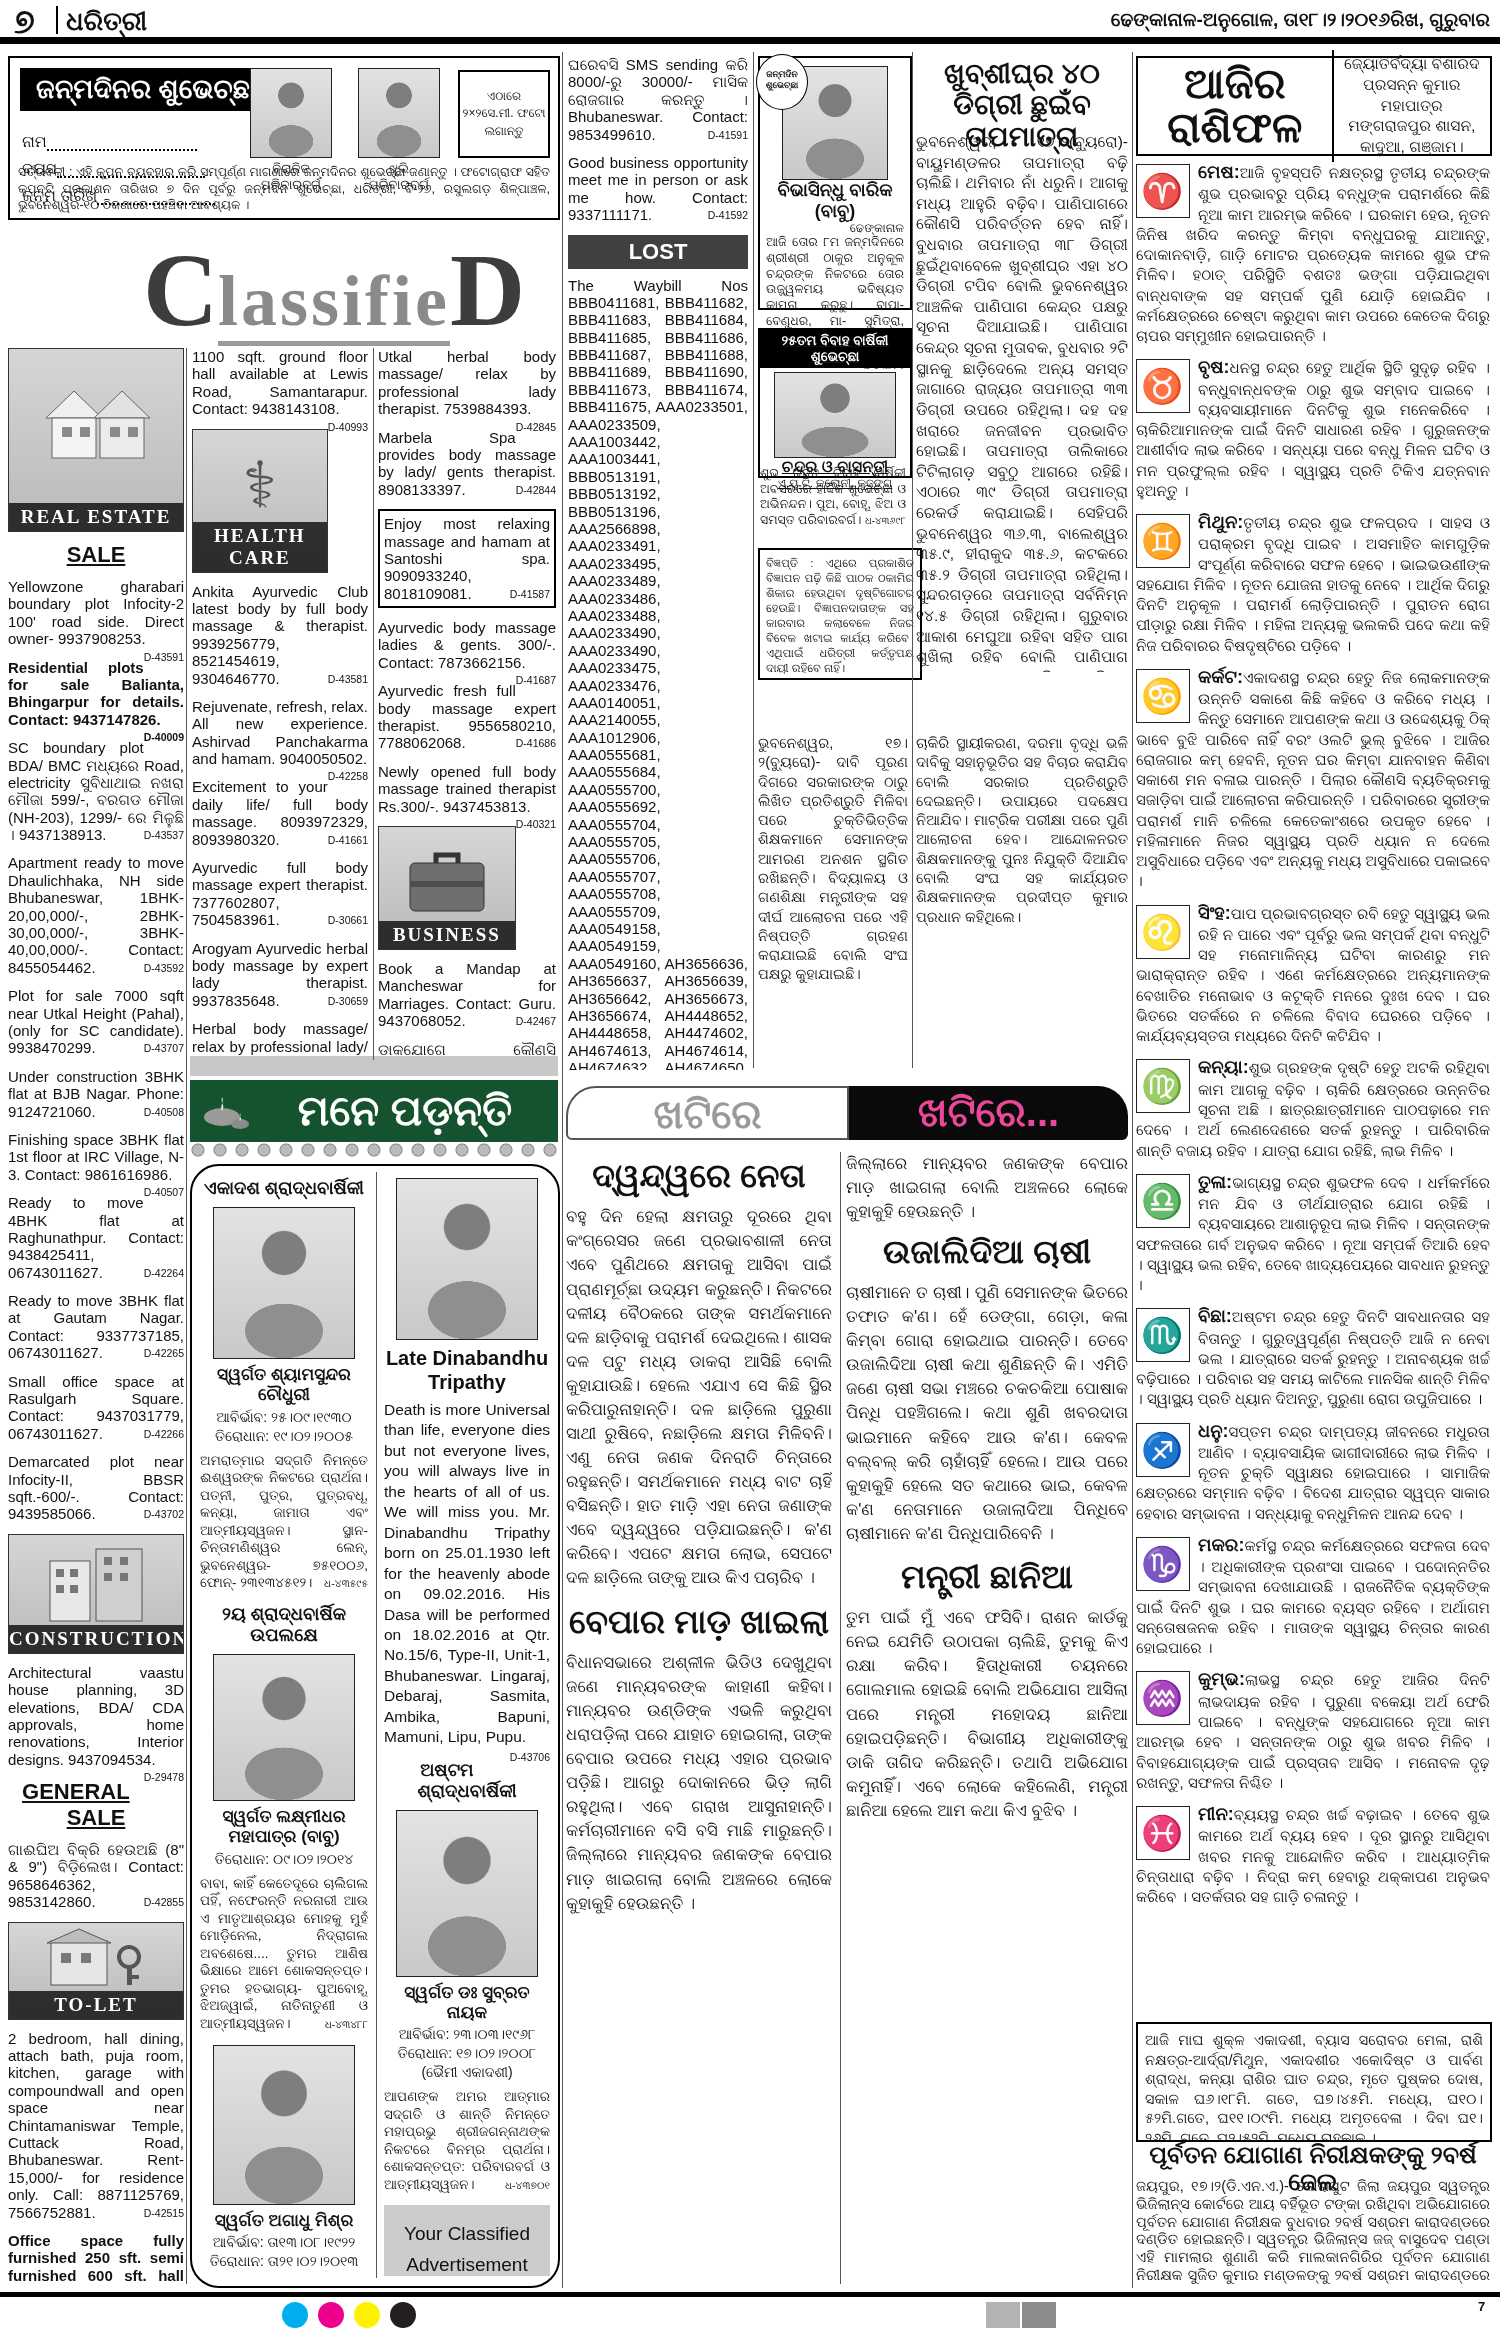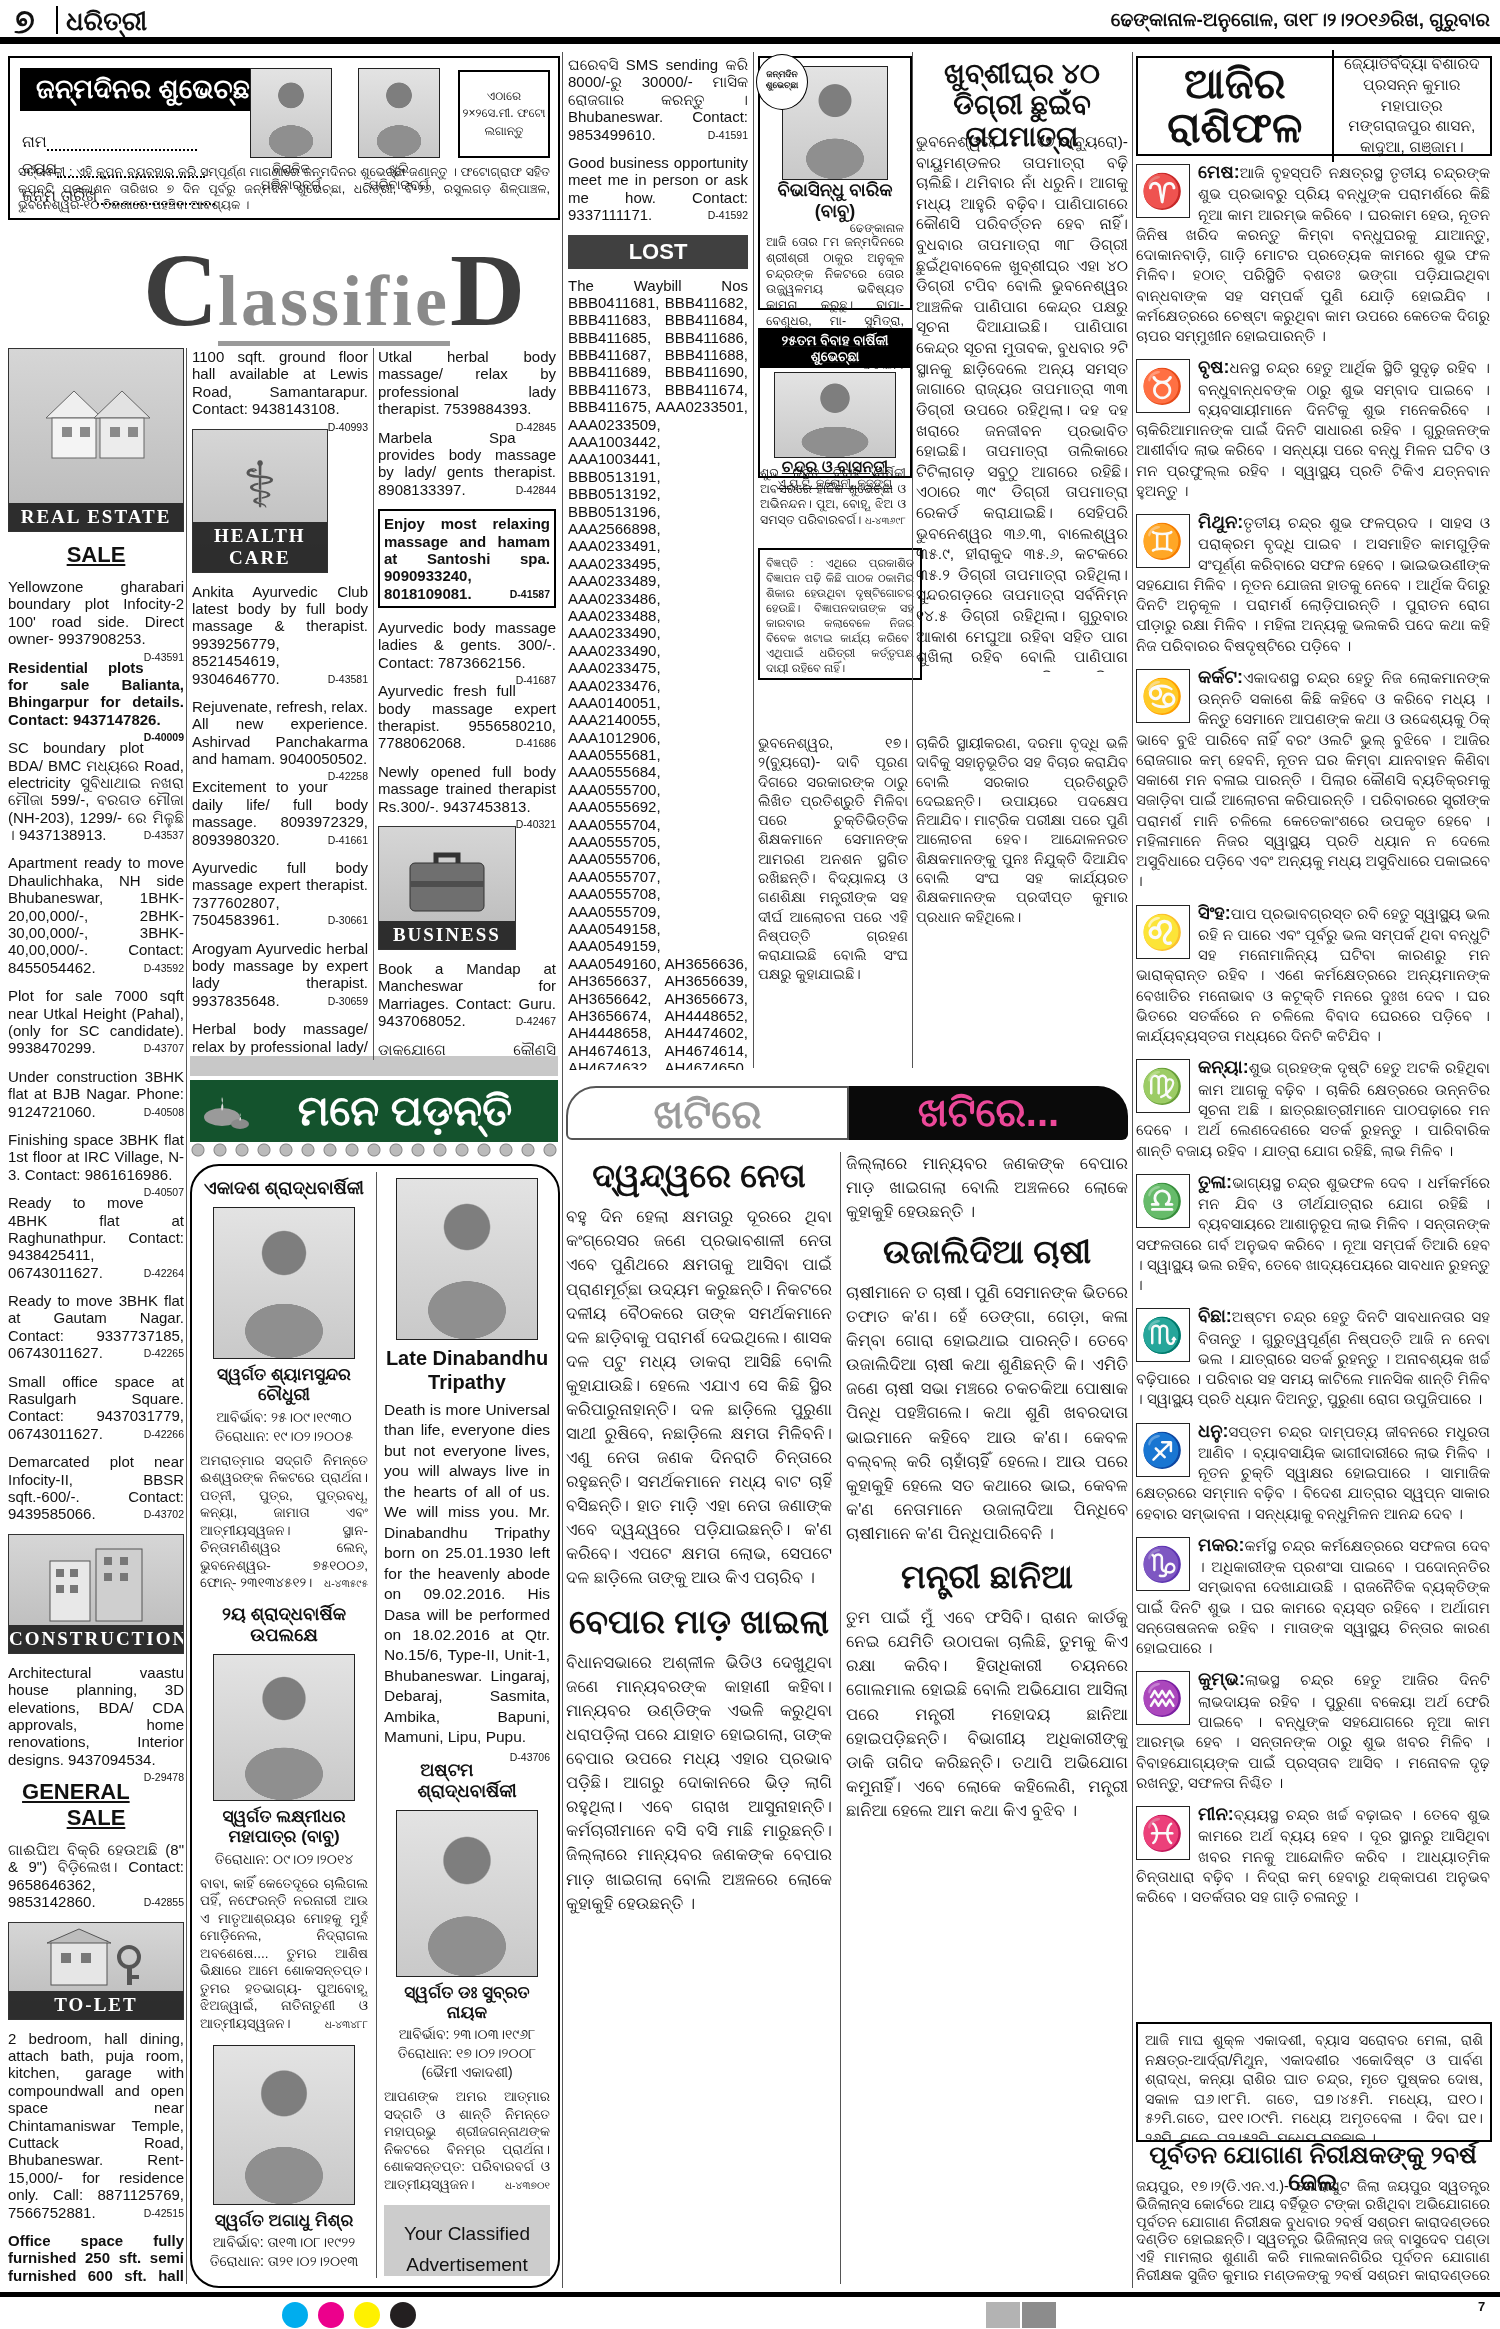--- a/index.html
+++ b/index.html
@@ -26,21 +26,21 @@
   .cap{font-size:13px;text-align:center;line-height:1.2;margin-top:3px;}
   .ph-box{border:2px solid #000;font-size:12px;text-align:center;line-height:1.45;padding-top:16px;}
   .terms{font-size:12.5px;line-height:1.3;text-align:justify;}
   
   .clogo{font-family:"Liberation Serif",serif;font-weight:bold;white-space:nowrap;}
   .clogo .cl-big{font-size:104px;color:#3d3d3d;}
   .clogo .cl-mid{font-size:72px;color:#8a8a8a;letter-spacing:3px;border-bottom:5px solid #9a9a9a;}
   
   .ad{font-size:15px;line-height:1.16;text-align:justify;margin:0 0 11px 0;}
   .ad.bold{font-weight:bold;}
-  .ad.boxed{border:2px solid #000;padding:4px;font-weight:bold;}
+  .ad.boxed{border:2px solid #000;padding:4px;font-weight:normal;}
   .ad .code{font-size:10.5px;float:right;margin-top:3px;}
   .col-header{text-align:center;font-weight:bold;font-size:22px;margin:4px 0 10px;text-decoration:underline;}
   .section-img{position:relative;background:linear-gradient(#d6d6d6,#b9b9b9);border:1px solid #333;margin:0 0 10px;text-align:center;overflow:hidden;}
   .img-label{position:absolute;left:0;right:0;bottom:0;background:rgba(20,20,20,.85);color:#fff;
      font-family:"Liberation Serif",serif;font-weight:bold;font-size:19px;letter-spacing:2px;padding:3px 0;}
   .lost-bar{background:#404040;color:#fff;font-size:22px;font-weight:bold;text-align:center;padding:4px 0;margin:2px 0 8px;}
   
   .greet-box{border:2px solid #000;}
   .badge{position:absolute;border:1.5px solid #000;border-radius:50%;background:#fff;
      font-size:9px;font-weight:bold;text-align:center;line-height:1.25;padding-top:14px;}

